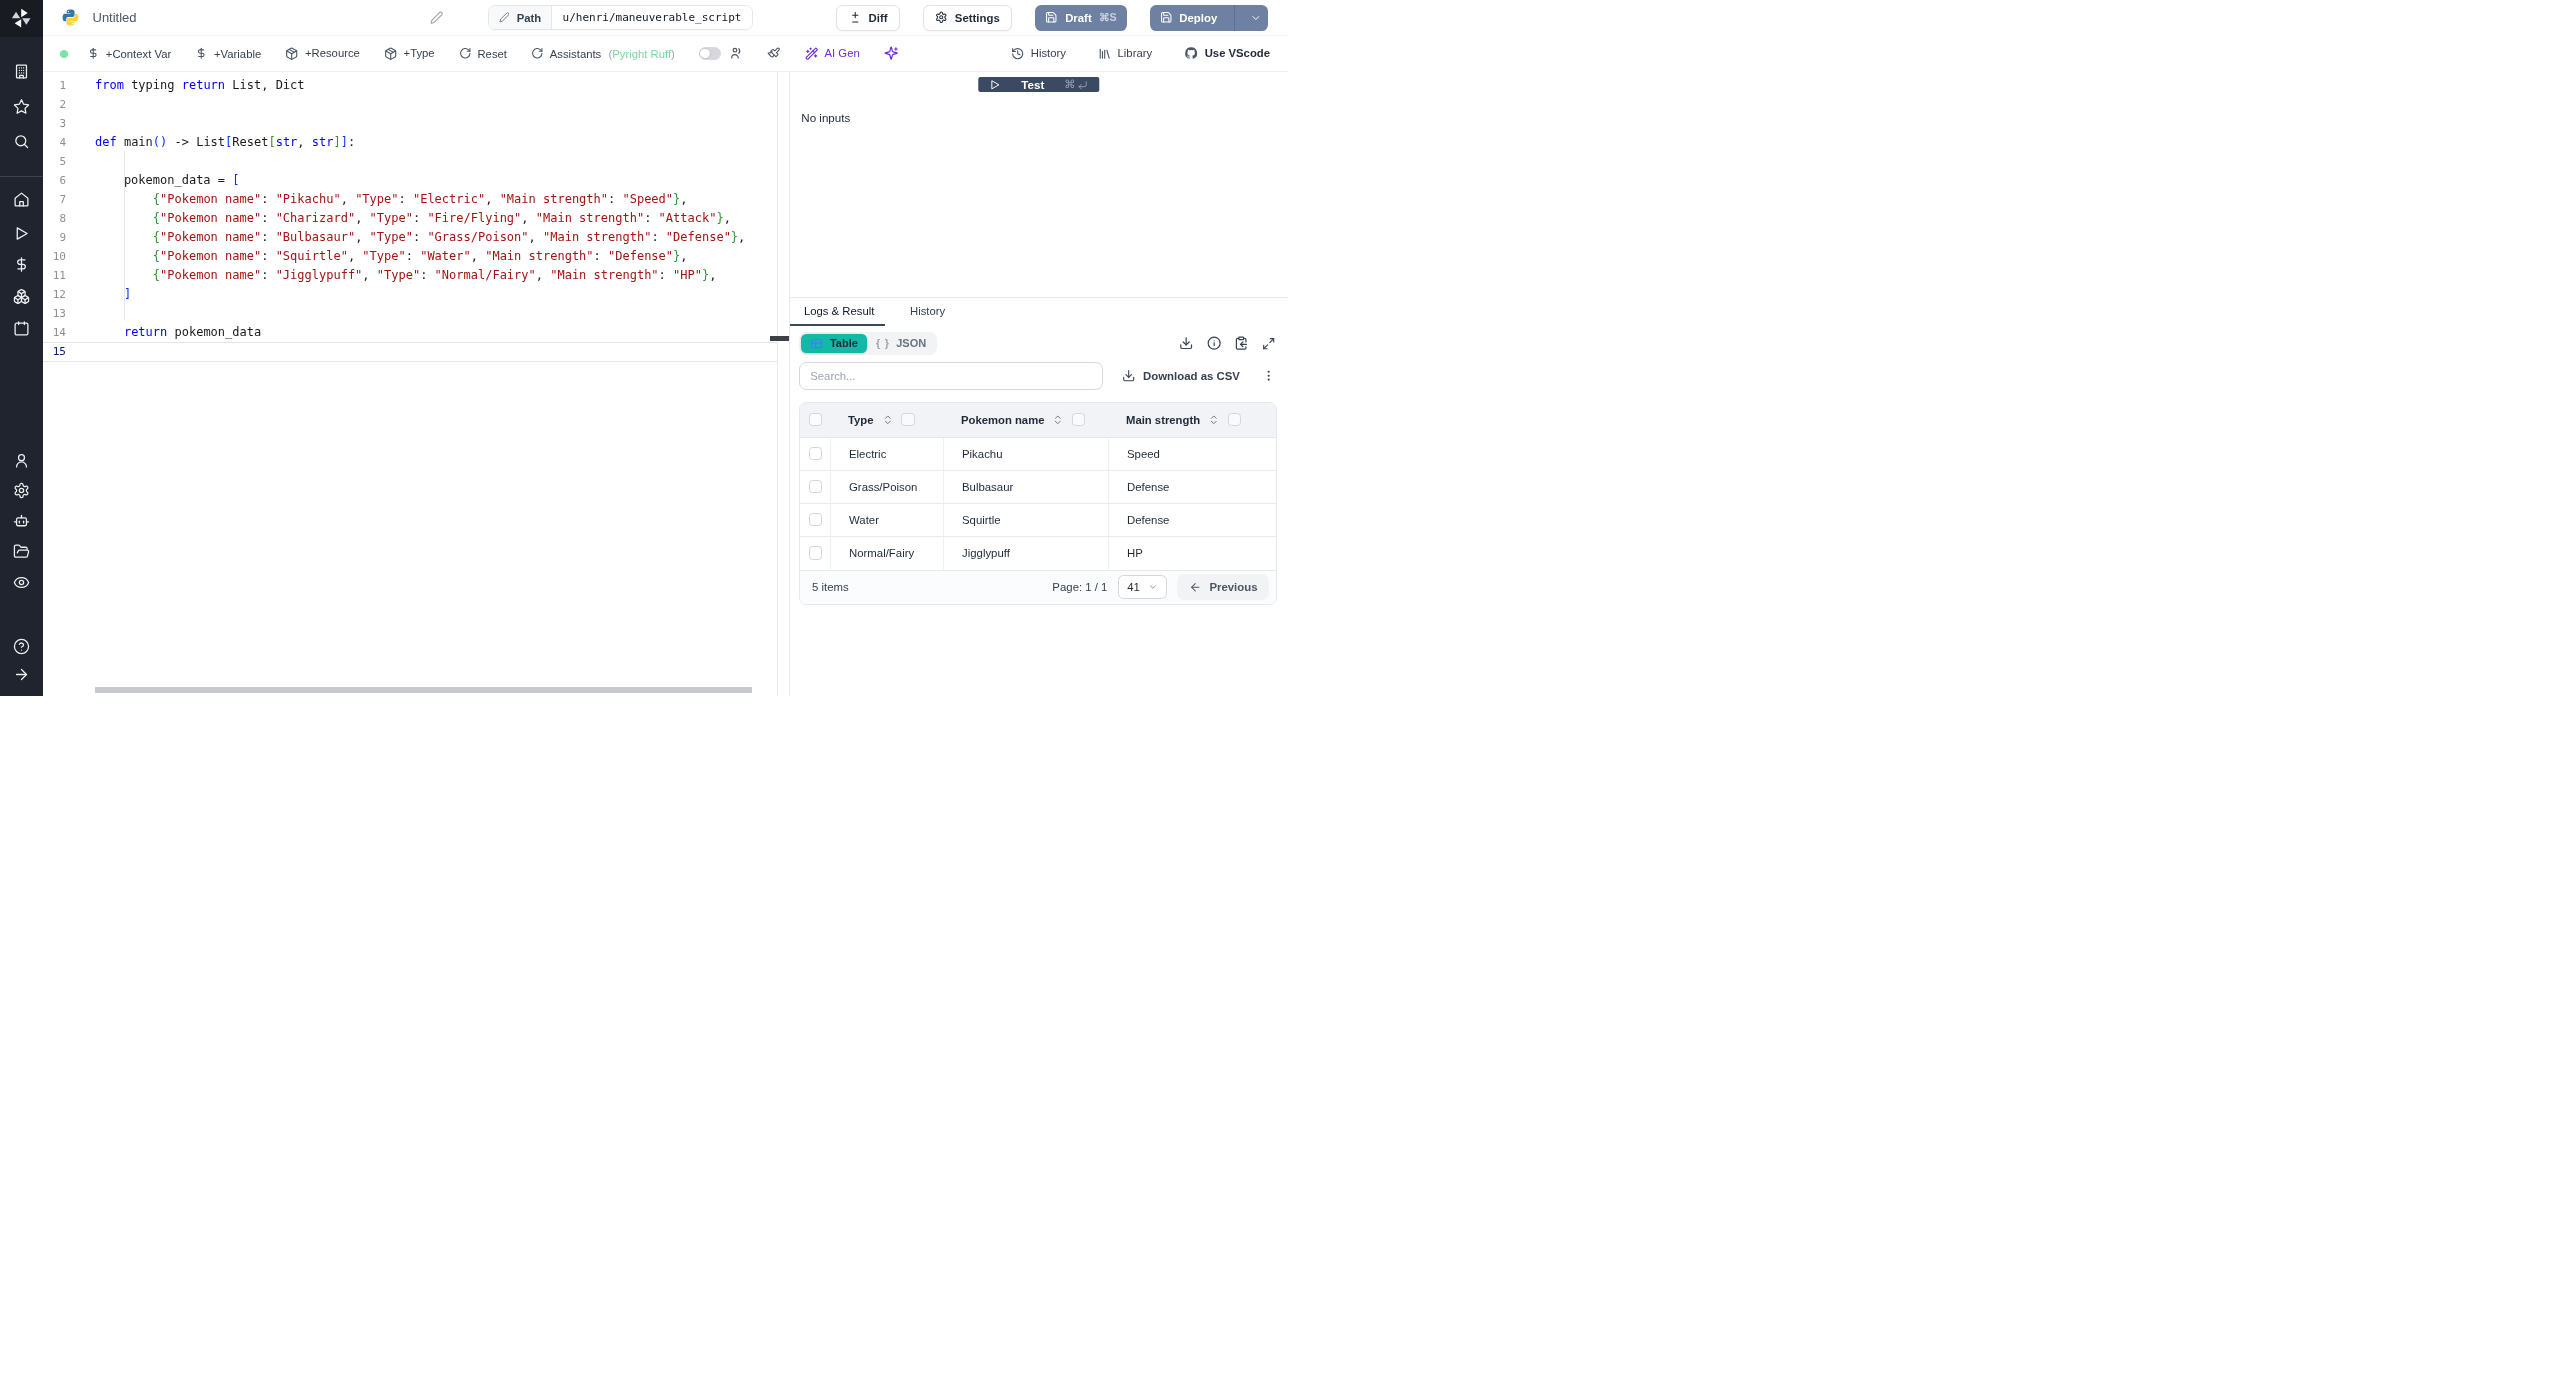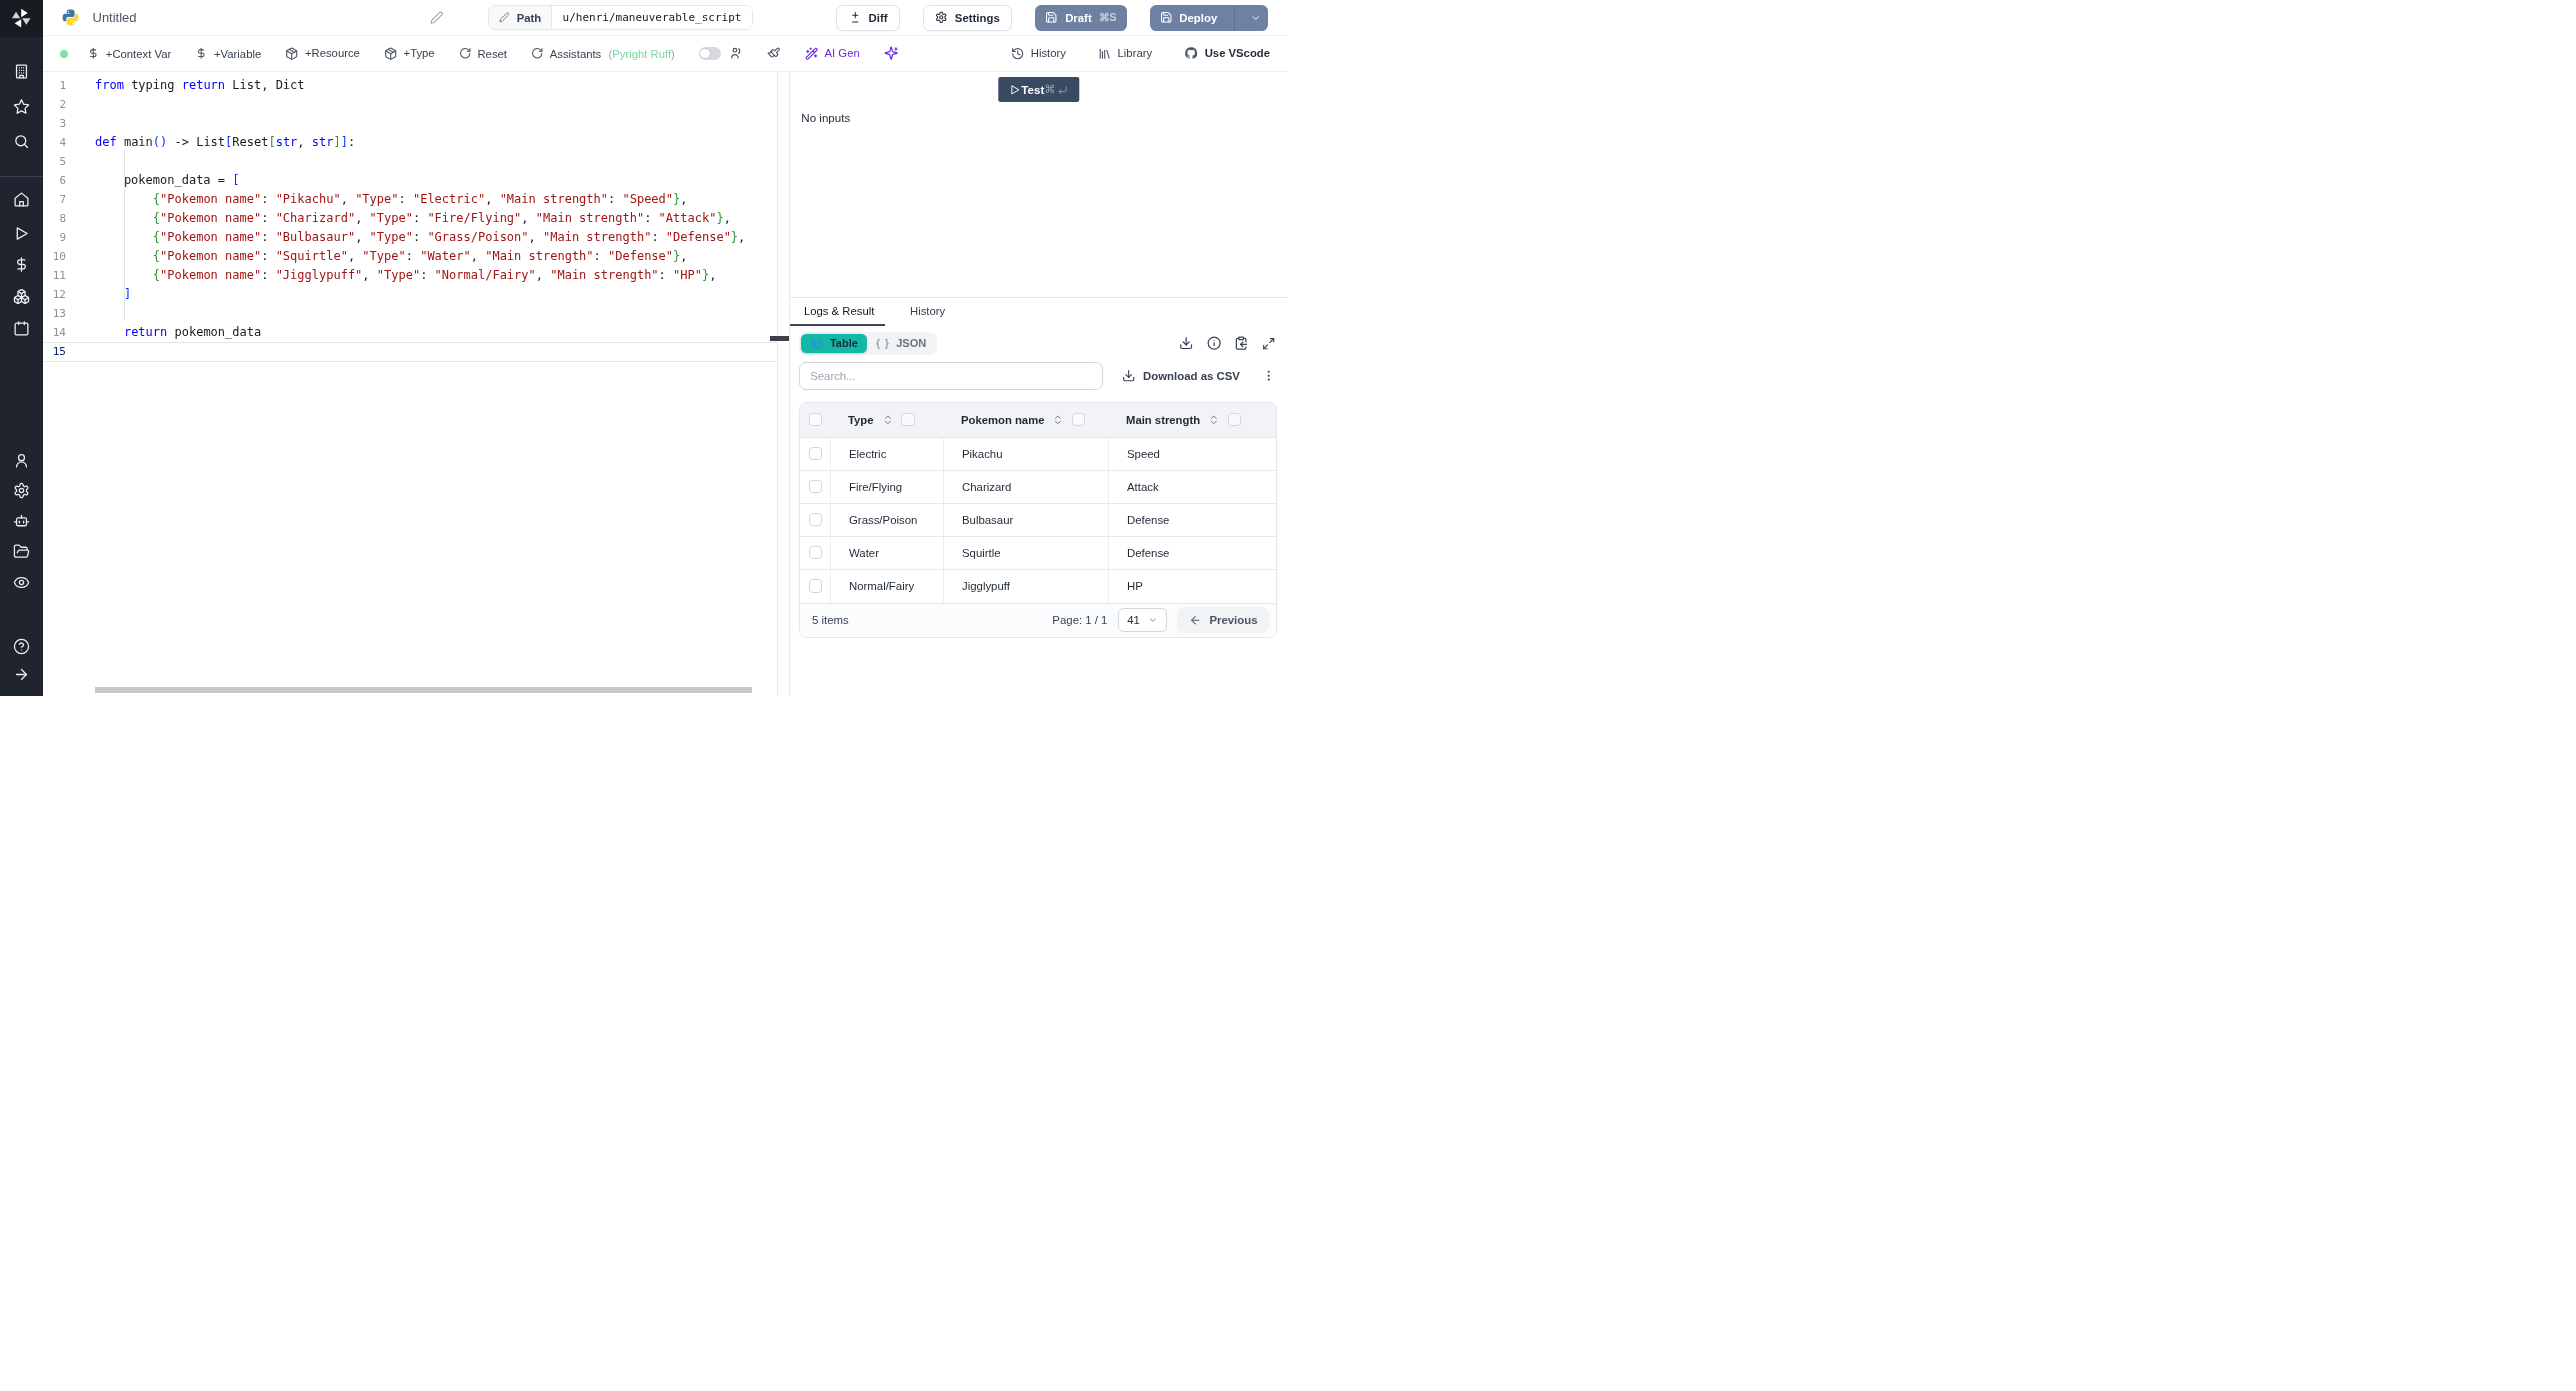--- a/index.html
+++ b/index.html
@@ -62,21 +62,21 @@
   .indent-guide{position:absolute;left:81px;top:79px;width:0.9px;height:169px;background:#e3e5e8;}
   .hscroll{position:absolute;left:52px;bottom:2.7px;width:657px;height:6.3px;background:#c7c9cc;}
 
   
   .pane-gutter{width:10.7px;flex:none;background:#fff;position:relative;}
   .drag-handle{position:absolute;top:264px;left:-8px;width:19px;height:4.5px;background:#3c4147;z-index:3;cursor:row-resize;}
 
   
   .right-panel{flex:1;display:flex;flex-direction:column;background:#fff;border-left:0.9px solid #e7e9ec;min-width:0;}
   .run-section{height:225px;flex:none;position:relative;}
-  .test-btn{position:absolute;top:5.4px;left:50%;transform:translateX(-50%);background:#3b4a63;color:#fff;height:25px;border-radius:2px;display:flex;align-items:center;gap:0;padding:0 11.6px;font-size:11.6px;font-weight:600;cursor:pointer;}
+  .test-btn{position:absolute;top:5.4px;left:50%;transform:translateX(-50%);background:#3b4a63;color:#fff;height:15px;border-radius:2px;display:flex;align-items:center;gap:20px;padding:0 11.6px;font-size:11.6px;font-weight:600;cursor:pointer;}
   .test-shortcut{display:flex;align-items:center;gap:1.8px;color:#98a2b6;font-size:11.2px;font-weight:500;}
   .no-inputs{position:absolute;top:39px;left:11.6px;font-size:11.6px;color:#1f2937;}
   .results-section{border-top:0.9px solid #e7e9ec;flex:1;display:flex;flex-direction:column;min-height:0;}
   .tabs{display:flex;height:28px;flex:none;align-items:stretch;}
   .tab{display:flex;align-items:center;padding:0 10.7px 0 14.3px;font-size:11.3px;color:#374151;border-bottom:2.7px solid transparent;cursor:pointer;}
   .tab.active{border-bottom-color:#3c4656;color:#111827;}
   .tab+.tab{margin-left:14.3px;padding:0 10.7px;}
   .res-toolbar{display:flex;align-items:center;padding:6.3px 12.5px 4.5px 9.8px;flex:none;}
   .seg{display:flex;background:#f1f3f5;border-radius:7.2px;padding:1.8px;}
   .seg-item{display:flex;align-items:center;gap:6.3px;padding:2.7px 9px;border-radius:5.4px;font-size:11px;font-weight:600;color:#6b7280;cursor:pointer;}
@@ -685,28 +685,20 @@
         </div>
               </div>
             <div id="tbody">
                 <div class="trow">
                   <div class="tcheck" style="border-left:none;">
                     <span class="checkbox"></span>
                   </div>
                   <div class="tcell w0">Electric</div>
                   <div class="tcell w1">Pikachu</div>
                   <div class="tcell w2">Speed</div>
-                </div>
-                <div class="trow">
-                  <div class="tcheck" style="border-left:none;">
-                    <span class="checkbox"></span>
-                  </div>
-                  <div class="tcell w0">Fire/Flying</div>
-                  <div class="tcell w1">Charizard</div>
-                  <div class="tcell w2">Attack</div>
                 </div>
                 <div class="trow">
                   <div class="tcheck" style="border-left:none;">
                     <span class="checkbox"></span>
                   </div>
                   <div class="tcell w0">Grass/Poison</div>
                   <div class="tcell w1">Bulbasaur</div>
                   <div class="tcell w2">Defense</div>
                 </div>
                 <div class="trow">

